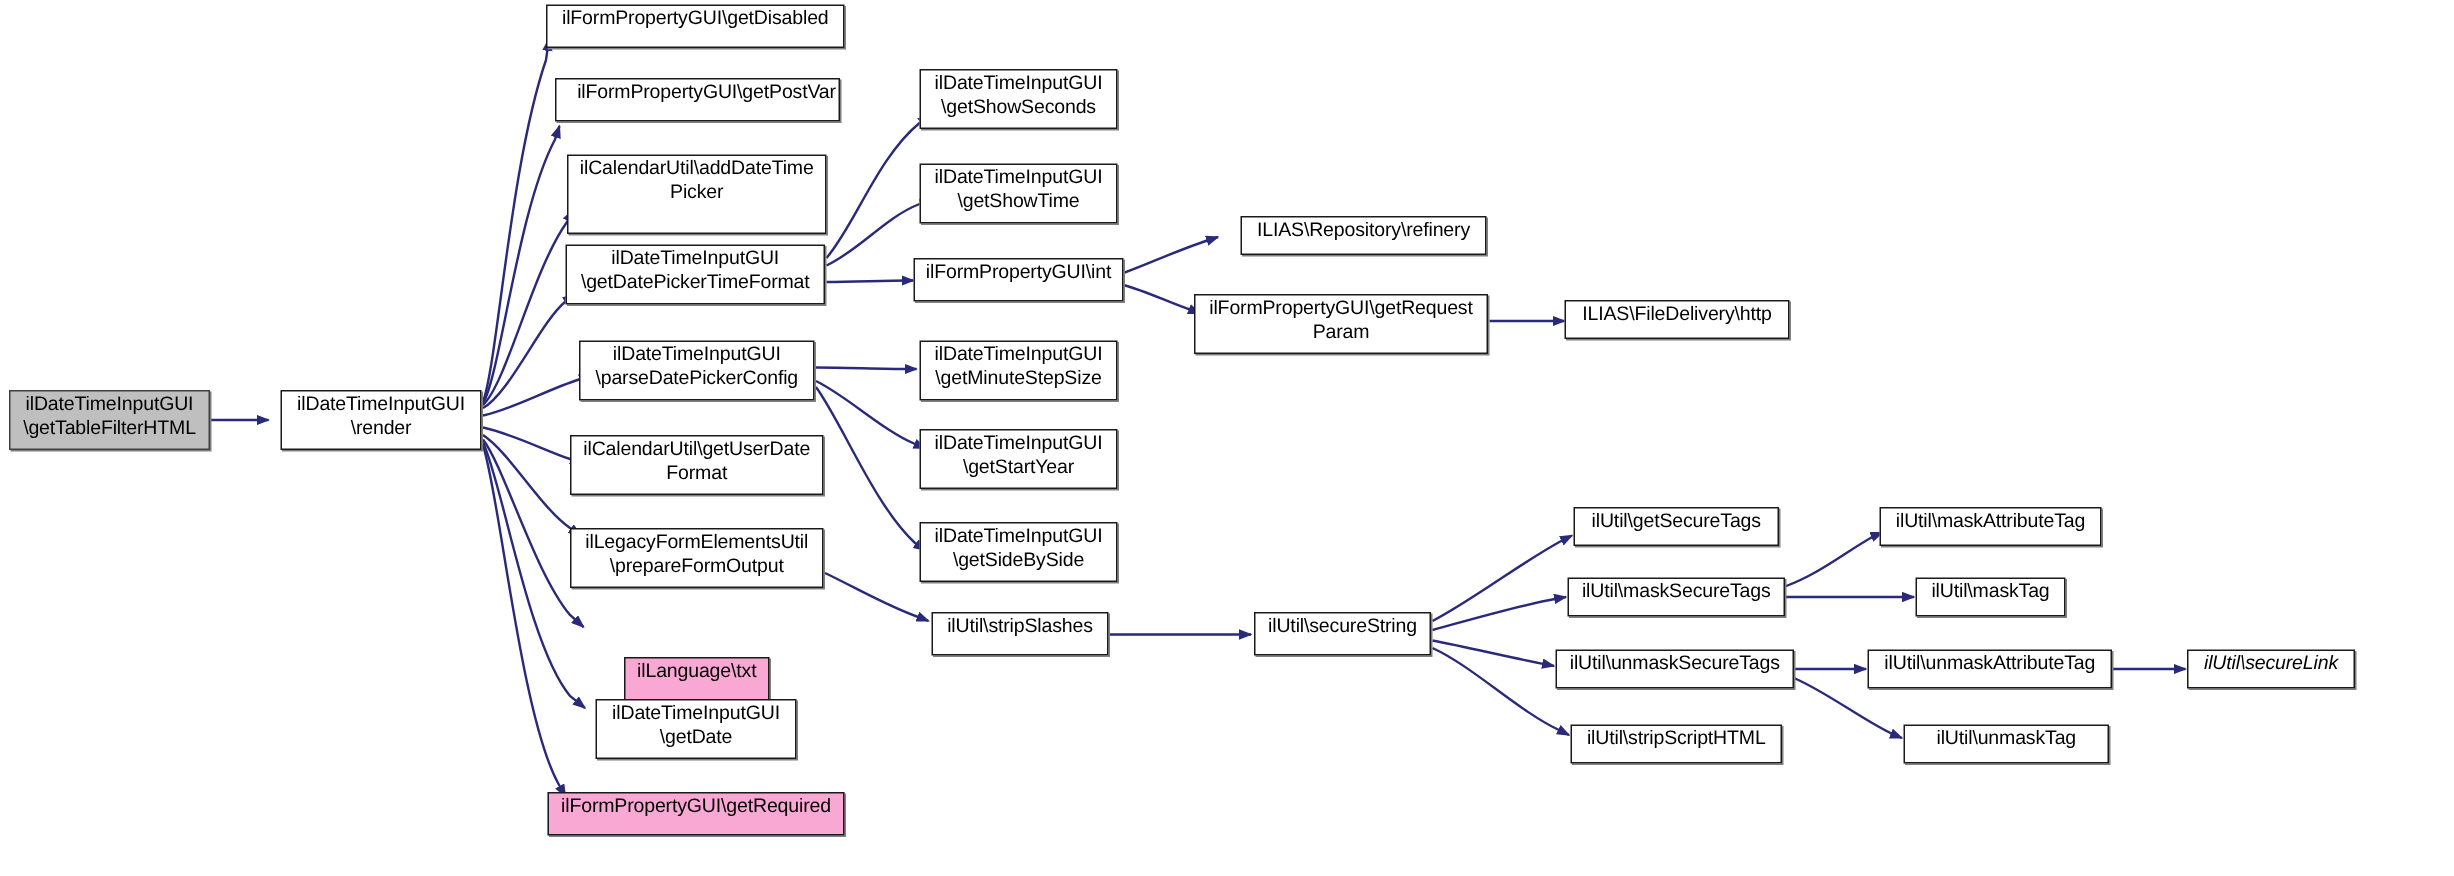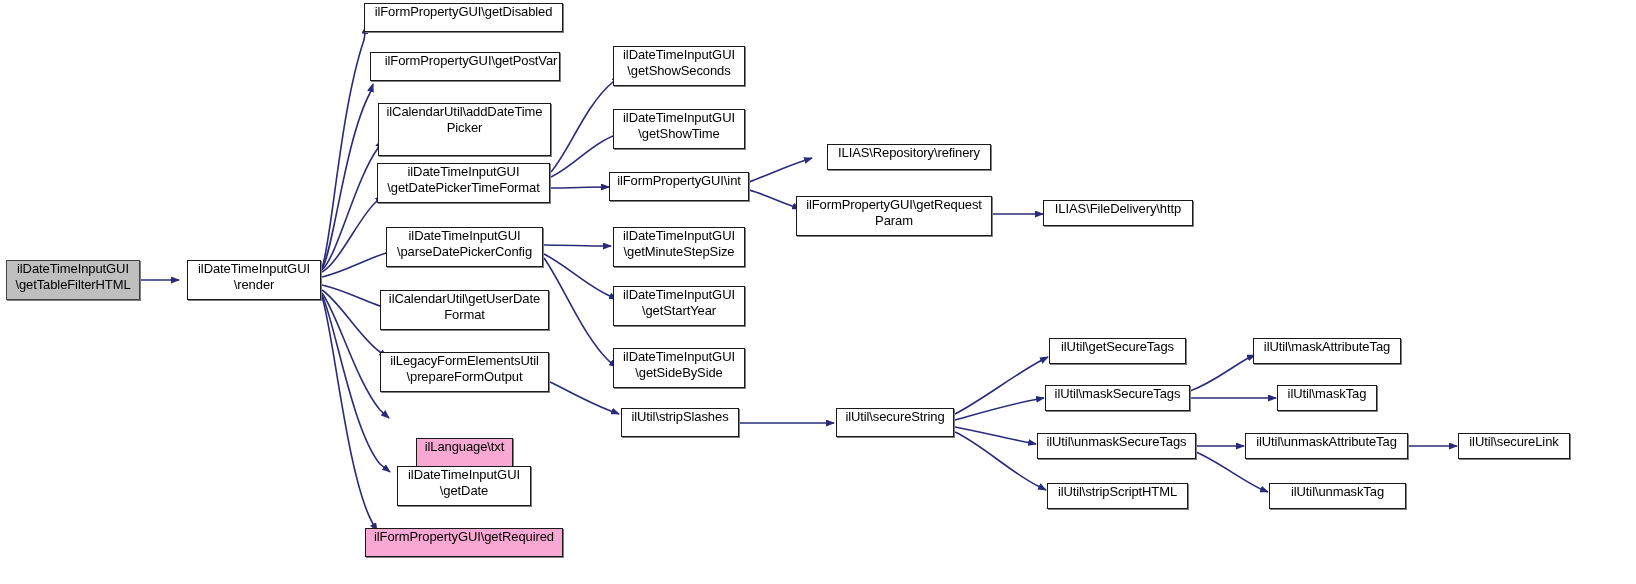--- a/index.html
+++ b/index.html
@@ -124,15 +124,15 @@
       <div class="node" style="left: 836px; top: 408px; width: 118px; height: 29px; background: rgb(255, 255, 255); border-color: rgb(26, 26, 26);"><span>ilUtil\secureString</span></div>
       <div class="node" style="left: 1043px; top: 200px; width: 150px; height: 26px; background: rgb(255, 255, 255); border-color: rgb(26, 26, 26);"><span>ILIAS\FileDelivery\http</span></div>
       <div class="node" style="left: 1049px; top: 338px; width: 137px; height: 26px; background: rgb(255, 255, 255); border-color: rgb(26, 26, 26);"><span>ilUtil\getSecureTags</span></div>
       <div class="node" style="left: 1045px; top: 385px; width: 145px; height: 26px; background: rgb(255, 255, 255); border-color: rgb(26, 26, 26);"><span>ilUtil\maskSecureTags</span></div>
       <div class="node" style="left: 1037px; top: 433px; width: 159px; height: 26px; background: rgb(255, 255, 255); border-color: rgb(26, 26, 26);"><span>ilUtil\unmaskSecureTags</span></div>
       <div class="node" style="left: 1047px; top: 483px; width: 141px; height: 26px; background: rgb(255, 255, 255); border-color: rgb(26, 26, 26);"><span>ilUtil\stripScriptHTML</span></div>
       <div class="node" style="left: 1253px; top: 338px; width: 148px; height: 26px; background: rgb(255, 255, 255); border-color: rgb(26, 26, 26);"><span>ilUtil\maskAttributeTag</span></div>
       <div class="node" style="left: 1277px; top: 385px; width: 100px; height: 26px; background: rgb(255, 255, 255); border-color: rgb(26, 26, 26);"><span>ilUtil\maskTag</span></div>
       <div class="node" style="left: 1245px; top: 433px; width: 163px; height: 26px; background: rgb(255, 255, 255); border-color: rgb(26, 26, 26);"><span>ilUtil\unmaskAttributeTag</span></div>
       <div class="node" style="left: 1269px; top: 483px; width: 137px; height: 26px; background: rgb(255, 255, 255); border-color: rgb(26, 26, 26);"><span>ilUtil\unmaskTag</span></div>
-      <div class="node" style="left: 1458px; top: 433px; width: 112px; height: 26px; background: rgb(255, 255, 255); border-color: rgb(26, 26, 26);"><span>ilUtil\secureLink</span></div>
+      <div class="node" style="left: 1458px; top: 433px; width: 112px; height: 26px; background: rgb(255, 255, 255); border-color: rgb(26, 26, 26); font-style: italic;"><span>ilUtil\secureLink</span></div>
     </div>
 </div>
 
 </body></html>

